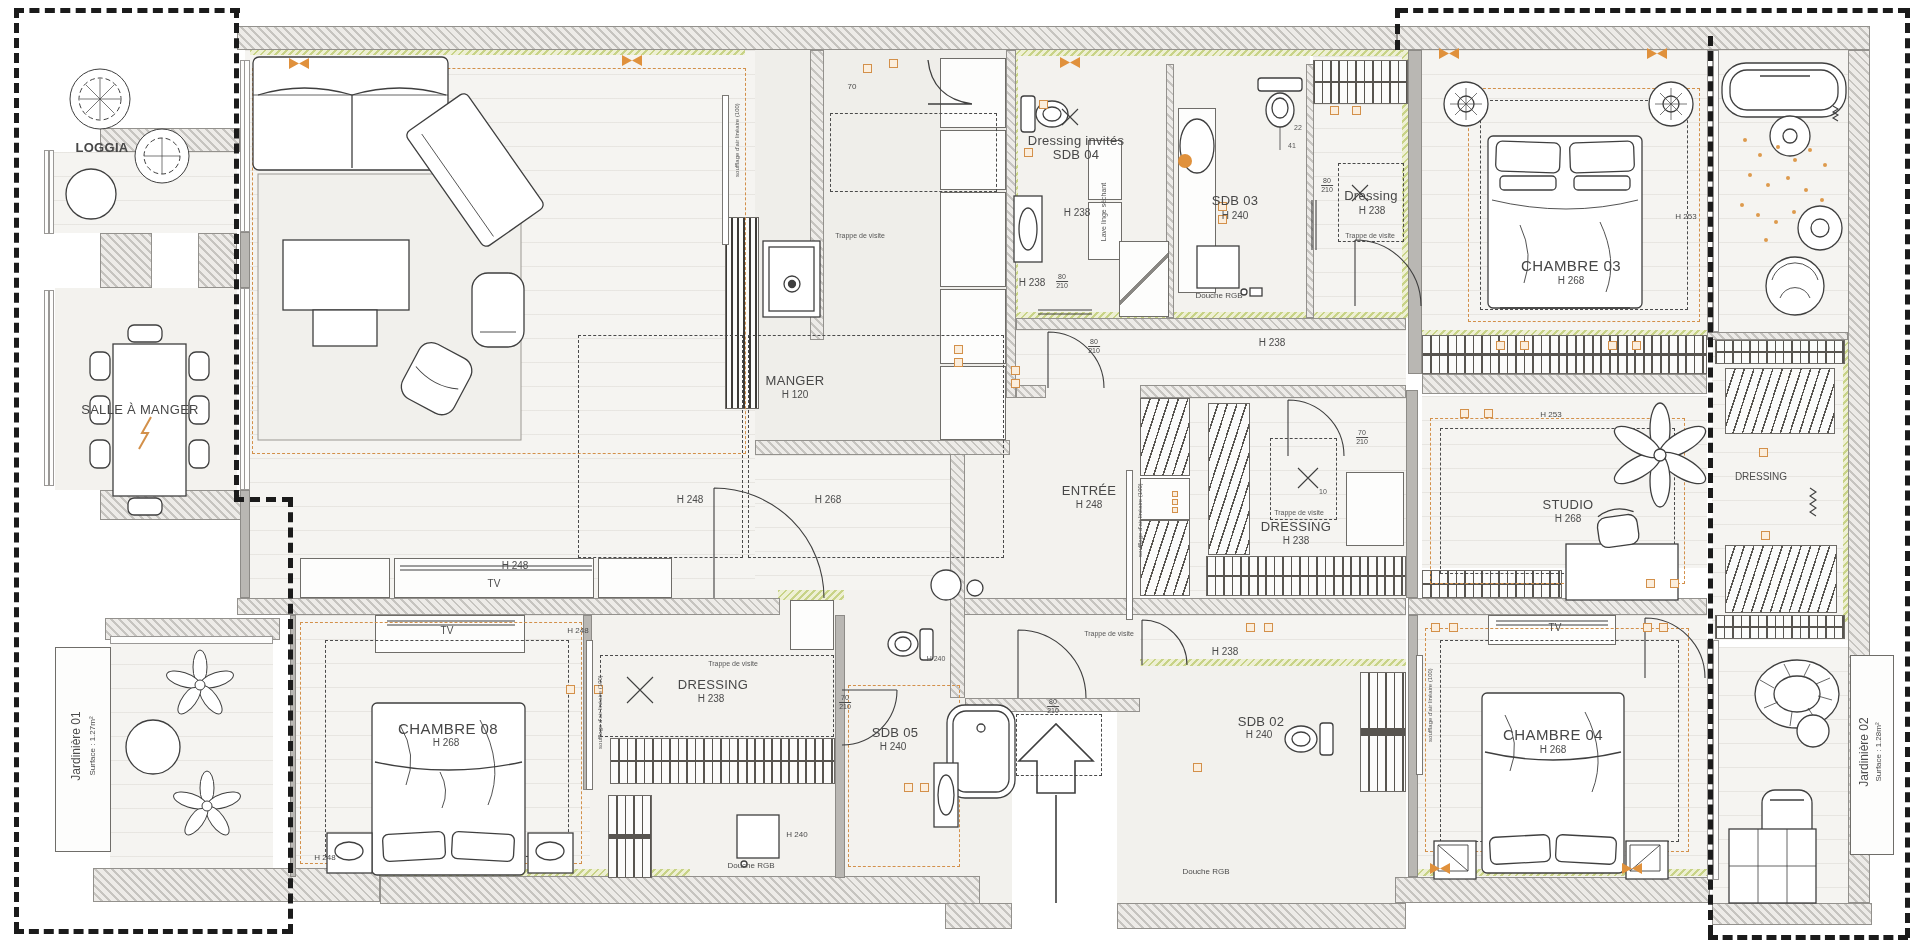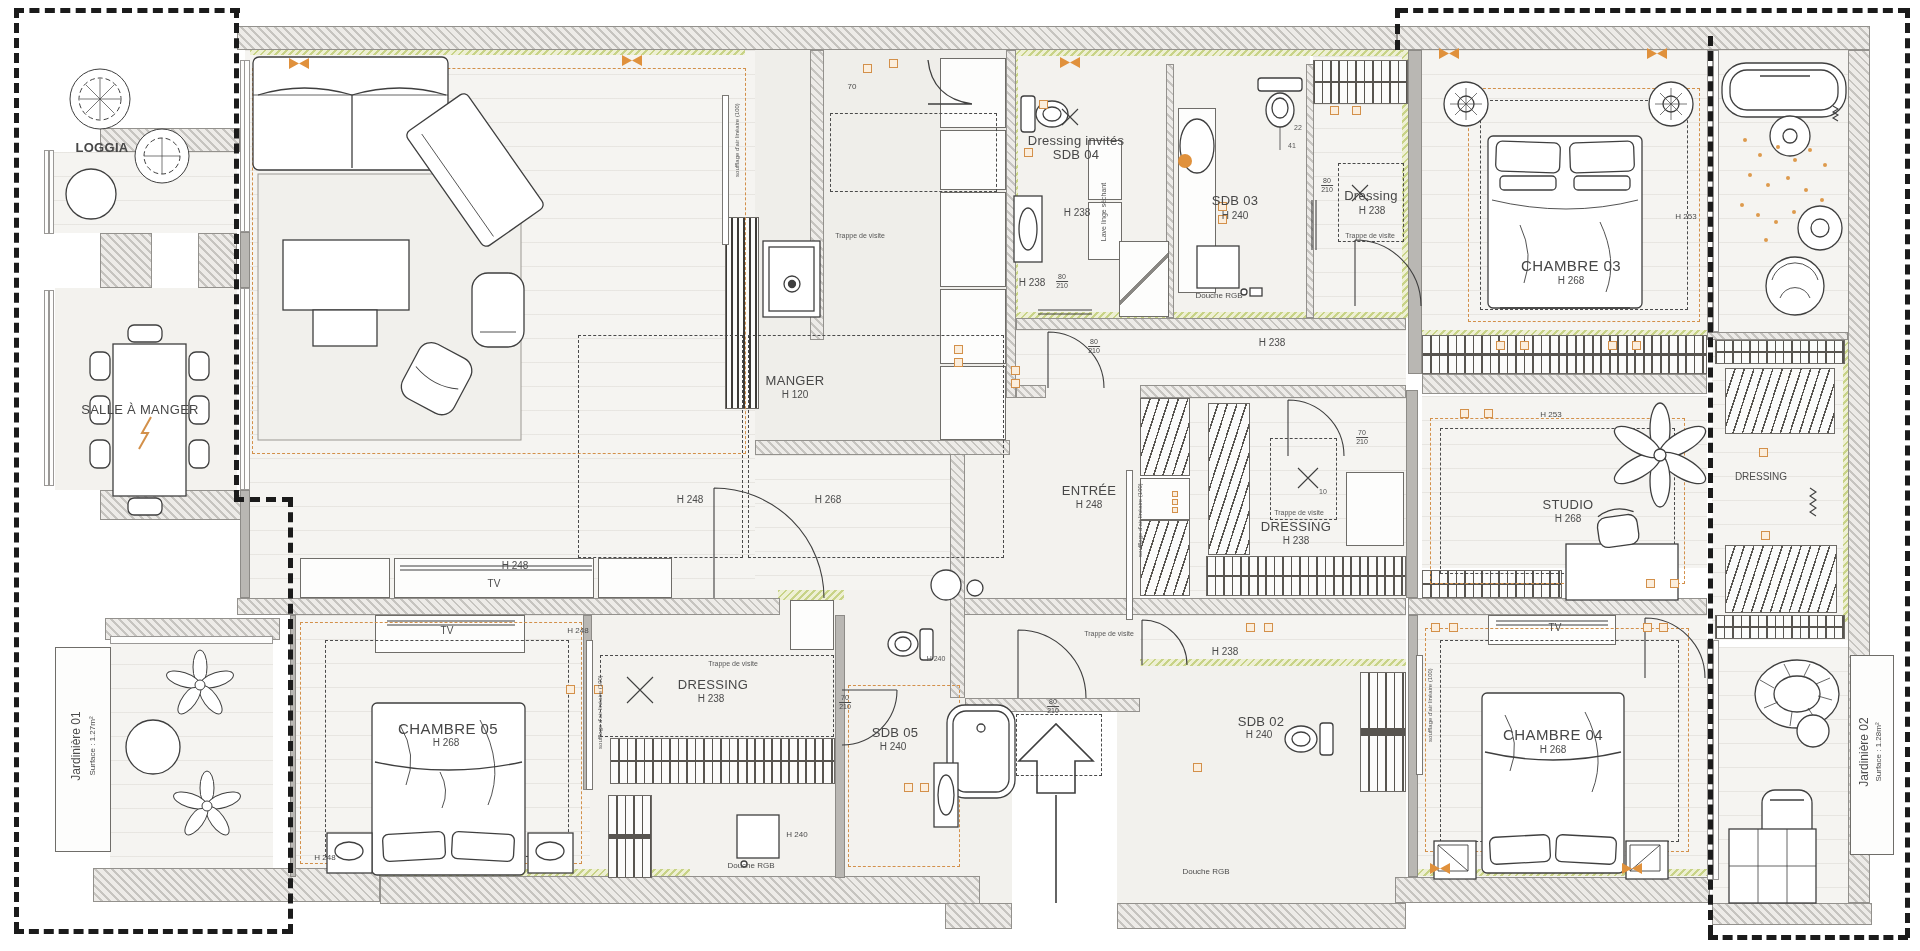--- a/index.html
+++ b/index.html
@@ -564,21 +564,21 @@
   <div class="lbl l3" style="left:1551px;top:415px;">H 253</div>
   <div class="lbl l2" style="left:1761px;top:477px;">DRESSING</div>
   <div class="lbl l4" style="left:1109px;top:634px;">Trappe de visite</div>
   <div class="lbl l2" style="left:1225px;top:652px;">H 238</div>
   <div class="lbl l1b" style="left:1261px;top:722px;">SDB 02</div>
   <div class="lbl l2" style="left:1259px;top:735px;">H 240</div>
   <div class="lbl l3" style="left:1206px;top:872px;">Douche RGB</div>
   <div class="lbl l1" style="left:1553px;top:735px;">CHAMBRE 04</div>
   <div class="lbl l2" style="left:1553px;top:750px;">H 268</div>
   <div class="lbl l2" style="left:1555px;top:628px;">TV</div>
-  <div class="lbl l1" style="left:448px;top:729px;">CHAMBRE 05</div>
+  <div class="lbl l1" style="left:448px;top:729px;">CHAMBRE 08</div>
   <div class="lbl l2" style="left:446px;top:743px;">H 268</div>
   <div class="lbl l2" style="left:447px;top:631px;">TV</div>
   <div class="lbl l3" style="left:578px;top:631px;">H 248</div>
   <div class="lbl l3" style="left:325px;top:858px;">H 248</div>
   <div class="lbl l1b" style="left:713px;top:685px;">DRESSING</div>
   <div class="lbl l2" style="left:711px;top:699px;">H 238</div>
   <div class="lbl l4" style="left:733px;top:664px;">Trappe de visite</div>
   <div class="lbl l1b" style="left:895px;top:733px;">SDB 05</div>
   <div class="lbl l2" style="left:893px;top:747px;">H 240</div>
   <div class="lbl l3" style="left:797px;top:835px;">H 240</div>

